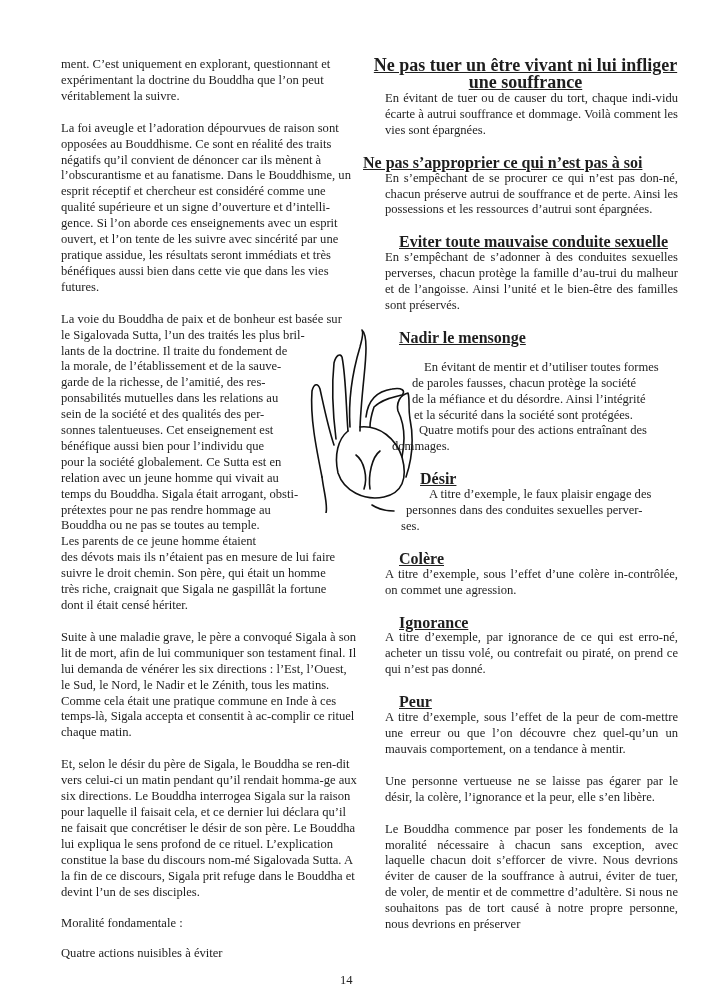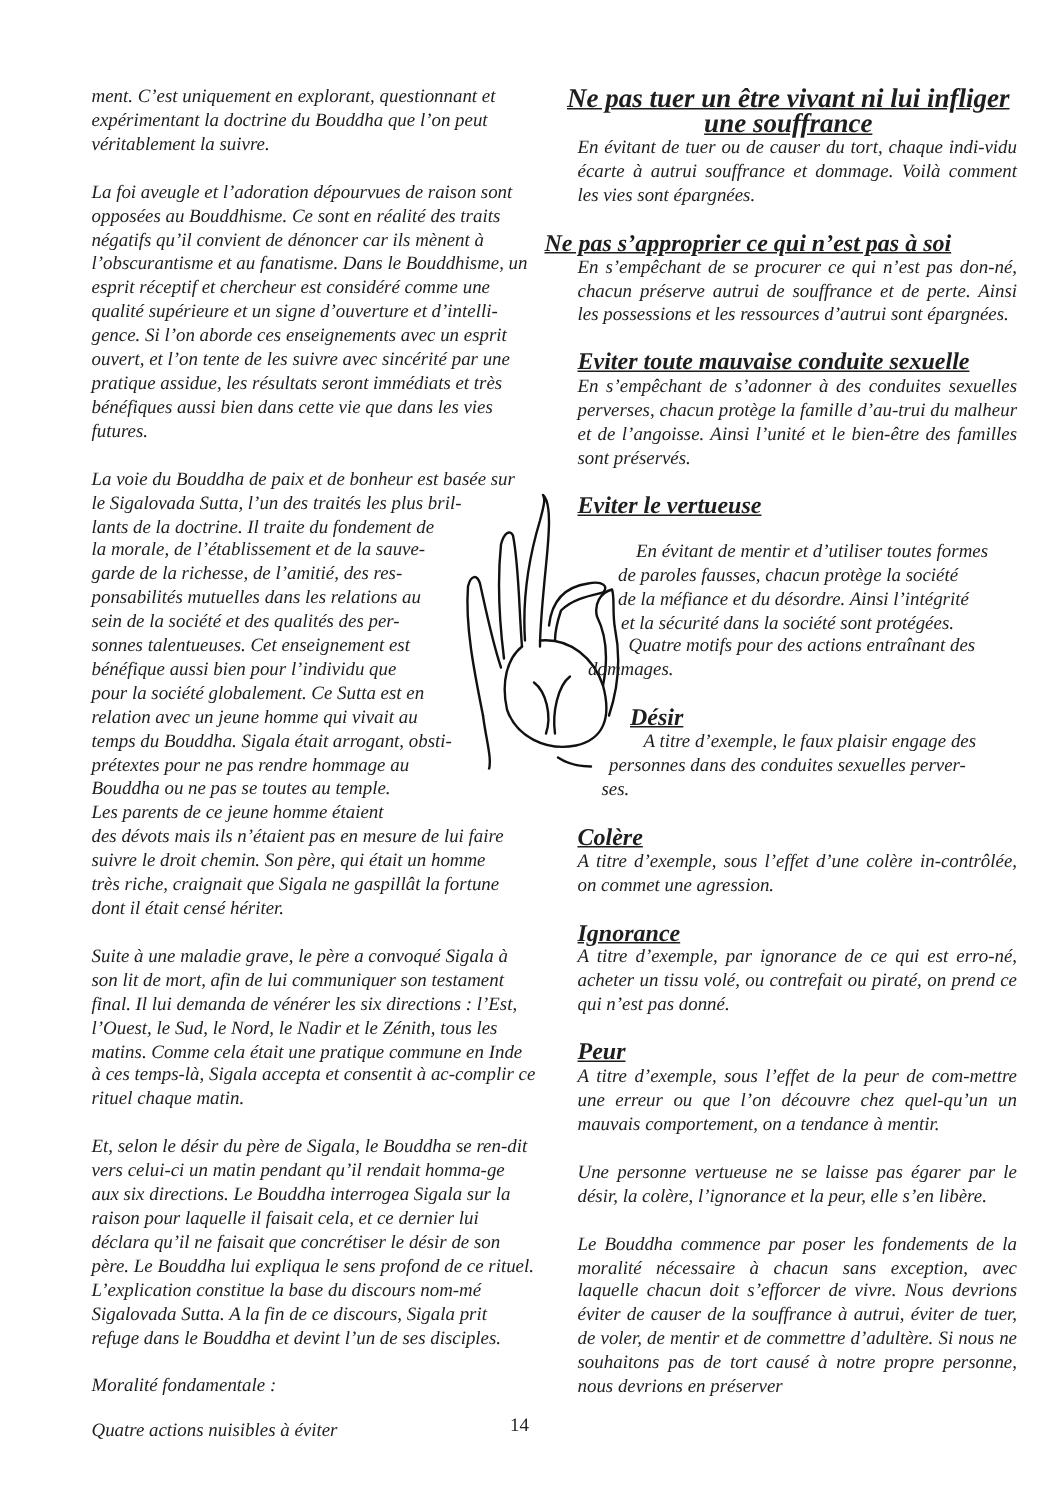--- a/index.html
+++ b/index.html
@@ -2,34 +2,34 @@
 <html><head>
   <meta charset="utf-8">
   <style>
     html, body { margin: 0; padding: 0; background: #ffffff; }
     body {
       width: 704px; height: 992px; position: relative; overflow: hidden;
       font-family: "Liberation Serif", "DejaVu Serif", serif;
       color: #1e1e1e;
     }
     .page { position: absolute; left: 0; top: 0; width: 704px; height: 992px; }
-    .col { position: absolute; font-size: 12.6px; line-height: 15.9px; font-style: italic; }
+    .col { position: absolute; font-size: 12.6px; line-height: 15.9px; }
     .col p { margin: 0; }
     .left { left: 61px; top: 57px; width: 296px; }
     .right { left: 363px; top: 57px; width: 315px; }
     .gap { height: 16px; }
     h3 {
       margin: 0; font-size: 16px; font-weight: bold; text-decoration: underline;
       line-height: 15.9px;
     }
     .title-main { text-align: center; font-size: 18px; line-height: 17px; margin-left: 10px; }
     .ind { margin-left: 22px !important; text-align: justify; }
-    .h-ind { margin-left: 22px; }
+    .h-ind { margin-left: 36px; }
     .hand { position: absolute; left: 298px; top: 327px; width: 118px; height: 186px; }
-    .page-number { position: absolute; left: 340px; top: 943px; font-size: 12.6px; }
+    .page-number { position: absolute; left: 340px; top: 973px; font-size: 12.6px; }
   </style>
 </head>
 <body>
 
 <div class="page">
 
   <div class="col left">
     <p>ment. C’est uniquement en explorant, questionnant et expérimentant la doctrine du Bouddha que l’on peut véritablement la suivre.</p>
     <div class="gap"></div>
     <p>La foi aveugle et l’adoration dépourvues de raison sont opposées au Bouddhisme. Ce sont en réalité des traits négatifs qu’il convient de dénoncer car ils mènent à l’obscurantisme et au fanatisme. Dans le Bouddhisme, un esprit réceptif et chercheur est considéré comme une qualité supérieure et un signe d’ouverture et d’intelli-gence. Si l’on aborde ces enseignements avec un esprit ouvert, et l’on tente de les suivre avec sincérité par une pratique assidue, les résultats seront immédiats et très bénéfiques aussi bien dans cette vie que dans les vies futures.</p>
@@ -87,21 +87,21 @@
   <div class="col right">
     <h3 class="title-main">Ne pas tuer un être vivant ni lui infliger une souffrance</h3>
     <p class="ind">En évitant de tuer ou de causer du tort, chaque indi-vidu écarte à autrui souffrance et dommage. Voilà comment les vies sont épargnées.</p>
     <div class="gap"></div>
     <h3>Ne pas s’approprier ce qui n’est pas à soi</h3>
     <p class="ind">En s’empêchant de se procurer ce qui n’est pas don-né, chacun préserve autrui de souffrance et de perte. Ainsi les possessions et les ressources d’autrui sont épargnées.</p>
     <div class="gap"></div>
     <h3 class="h-ind">Eviter toute mauvaise conduite sexuelle</h3>
     <p class="ind">En s’empêchant de s’adonner à des conduites sexuelles perverses, chacun protège la famille d’au-trui du malheur et de l’angoisse. Ainsi l’unité et le bien-être des familles sont préservés.</p>
     <div class="gap"></div>
-    <h3 class="h-ind">Eviter le vertueuse</h3>
+    <h3 class="h-ind">Nadir le mensonge</h3>
     <div style="height:14px"></div>
     <div class="lie-para">
       <div style="margin-left:61px">En évitant de mentir et d’utiliser toutes formes</div>
       <div style="margin-left:49px">de paroles fausses, chacun protège la société</div>
       <div style="margin-left:49px">de la méfiance et du désordre. Ainsi l’intégrité</div>
       <div style="margin-left:51px">et la sécurité dans la société sont protégées.</div>
       <div style="margin-left:56px">Quatre motifs pour des actions entraînant des</div>
       <div style="margin-left:29px">dommages.</div>
     </div>
     <div class="gap"></div>

